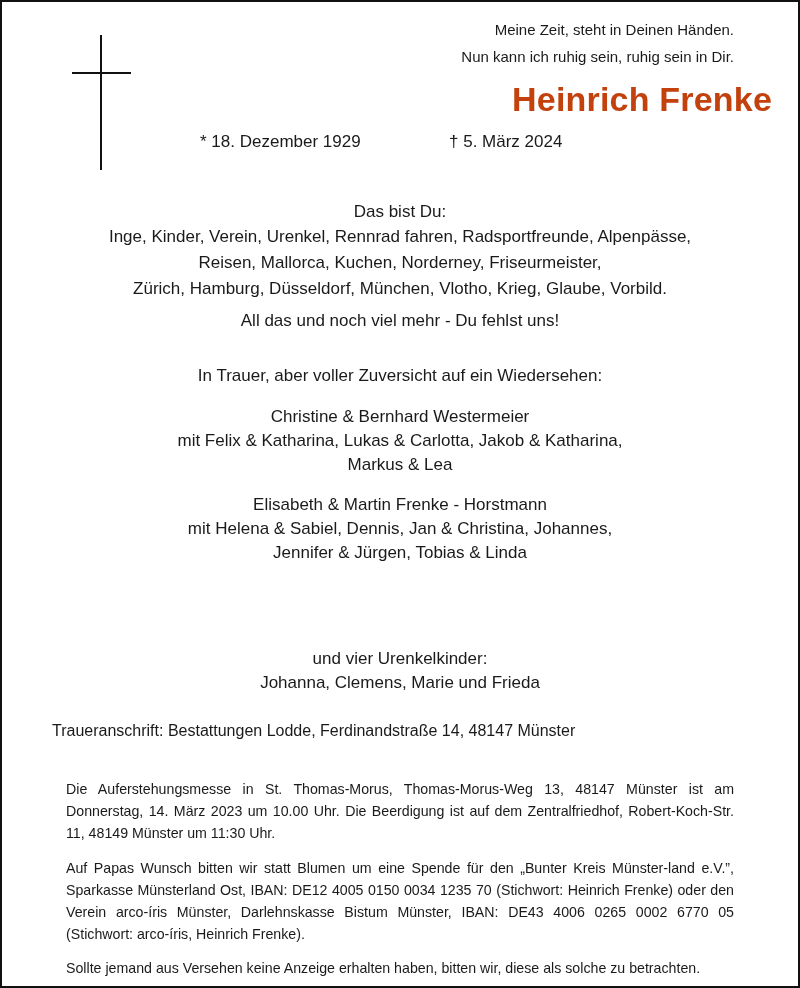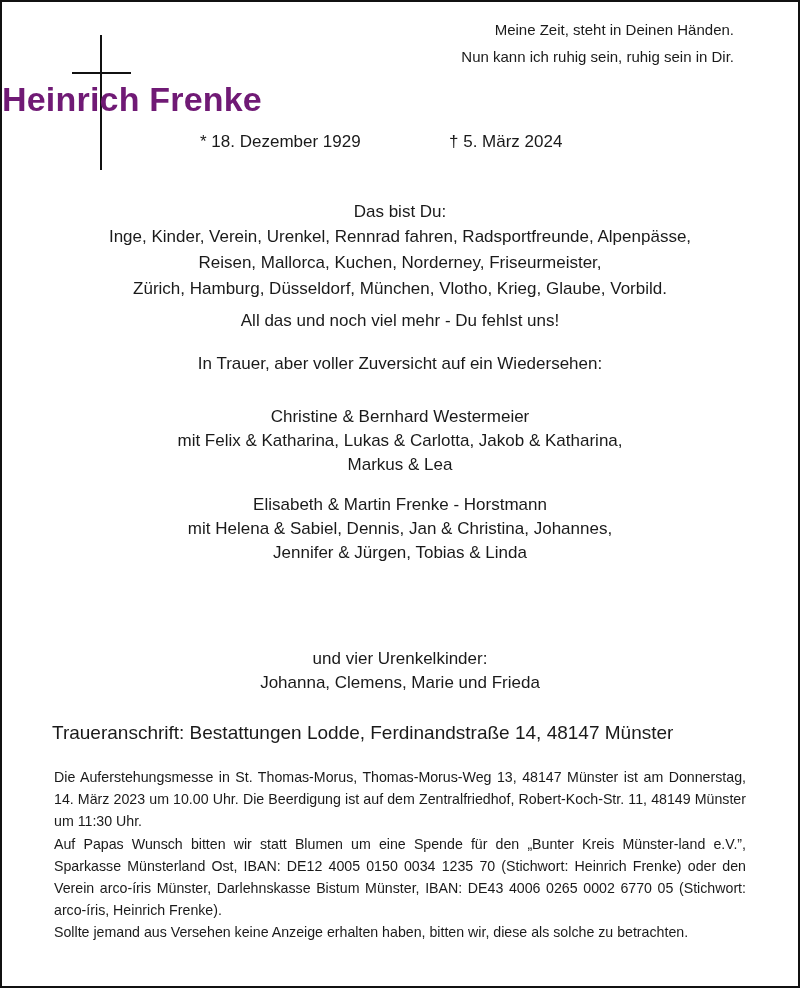--- a/index.html
+++ b/index.html
@@ -9,36 +9,36 @@
       width: 796px; height: 984px;
       border: 2px solid #111;
       background: #fff;
       font-family: "Liberation Sans", sans-serif;
       color: #1a1a1a;
     }
     .abs { position: absolute; }
     .motto { right: 64px; text-align: right; font-size: 15px; line-height: 27px; top: 14px; }
     .cross-v { left: 98px; top: 33px; width: 2px; height: 135px; background: #111; }
     .cross-h { left: 70px; top: 70px; width: 59px; height: 2px; background: #111; }
-    .name { left: 0; width: 770px; text-align: left; top: 78px; font-size: 34px; font-weight: bold; color: #701a75; letter-spacing: 0.2px; }
+    .name { left: 0; width: 770px; text-align: right; top: 78px; font-size: 34px; font-weight: bold; color: #c2410c; letter-spacing: 0.2px; }
     .birth { left: 198px; top: 130px; font-size: 17px; }
     .death { left: 447px; top: 130px; font-size: 17px; }
     .center { left: 0; width: 796px; text-align: center; font-size: 17px; }
     .dasbist { top: 186px; margin-top: 14px; }
     .list { top: 222px; line-height: 26px; }
     .closing { top: 309px; }
-    .trauer { top: 352px; text-align: center; }
+    .trauer { top: 364px; text-align: center; }
     .family { line-height: 24px; }
     .fam1 { top: 403px; }
     .fam2 { top: 491px; }
     .fam3 { top: 579px; }
     .fam4 { top: 645px; }
-    .addr { left: 50px; top: 720px; font-size: 19px; }
+    .addr { left: 50px; top: 720px; font-size: 16px; }
     .notes { left: 52px; width: 692px; top: 764px; font-size: 14.2px; line-height: 22.2px; text-align: justify; }
-    .notes p { margin: 0; }
+    .notes p { margin: 12px; }
   </style>
 </head>
 <body>
 
 <div class="frame">
 
   <div class="abs motto">
     <div>Meine Zeit, steht in Deinen Händen.</div>
     <div>Nun kann ich ruhig sein, ruhig sein in Dir.</div>
   </div>

